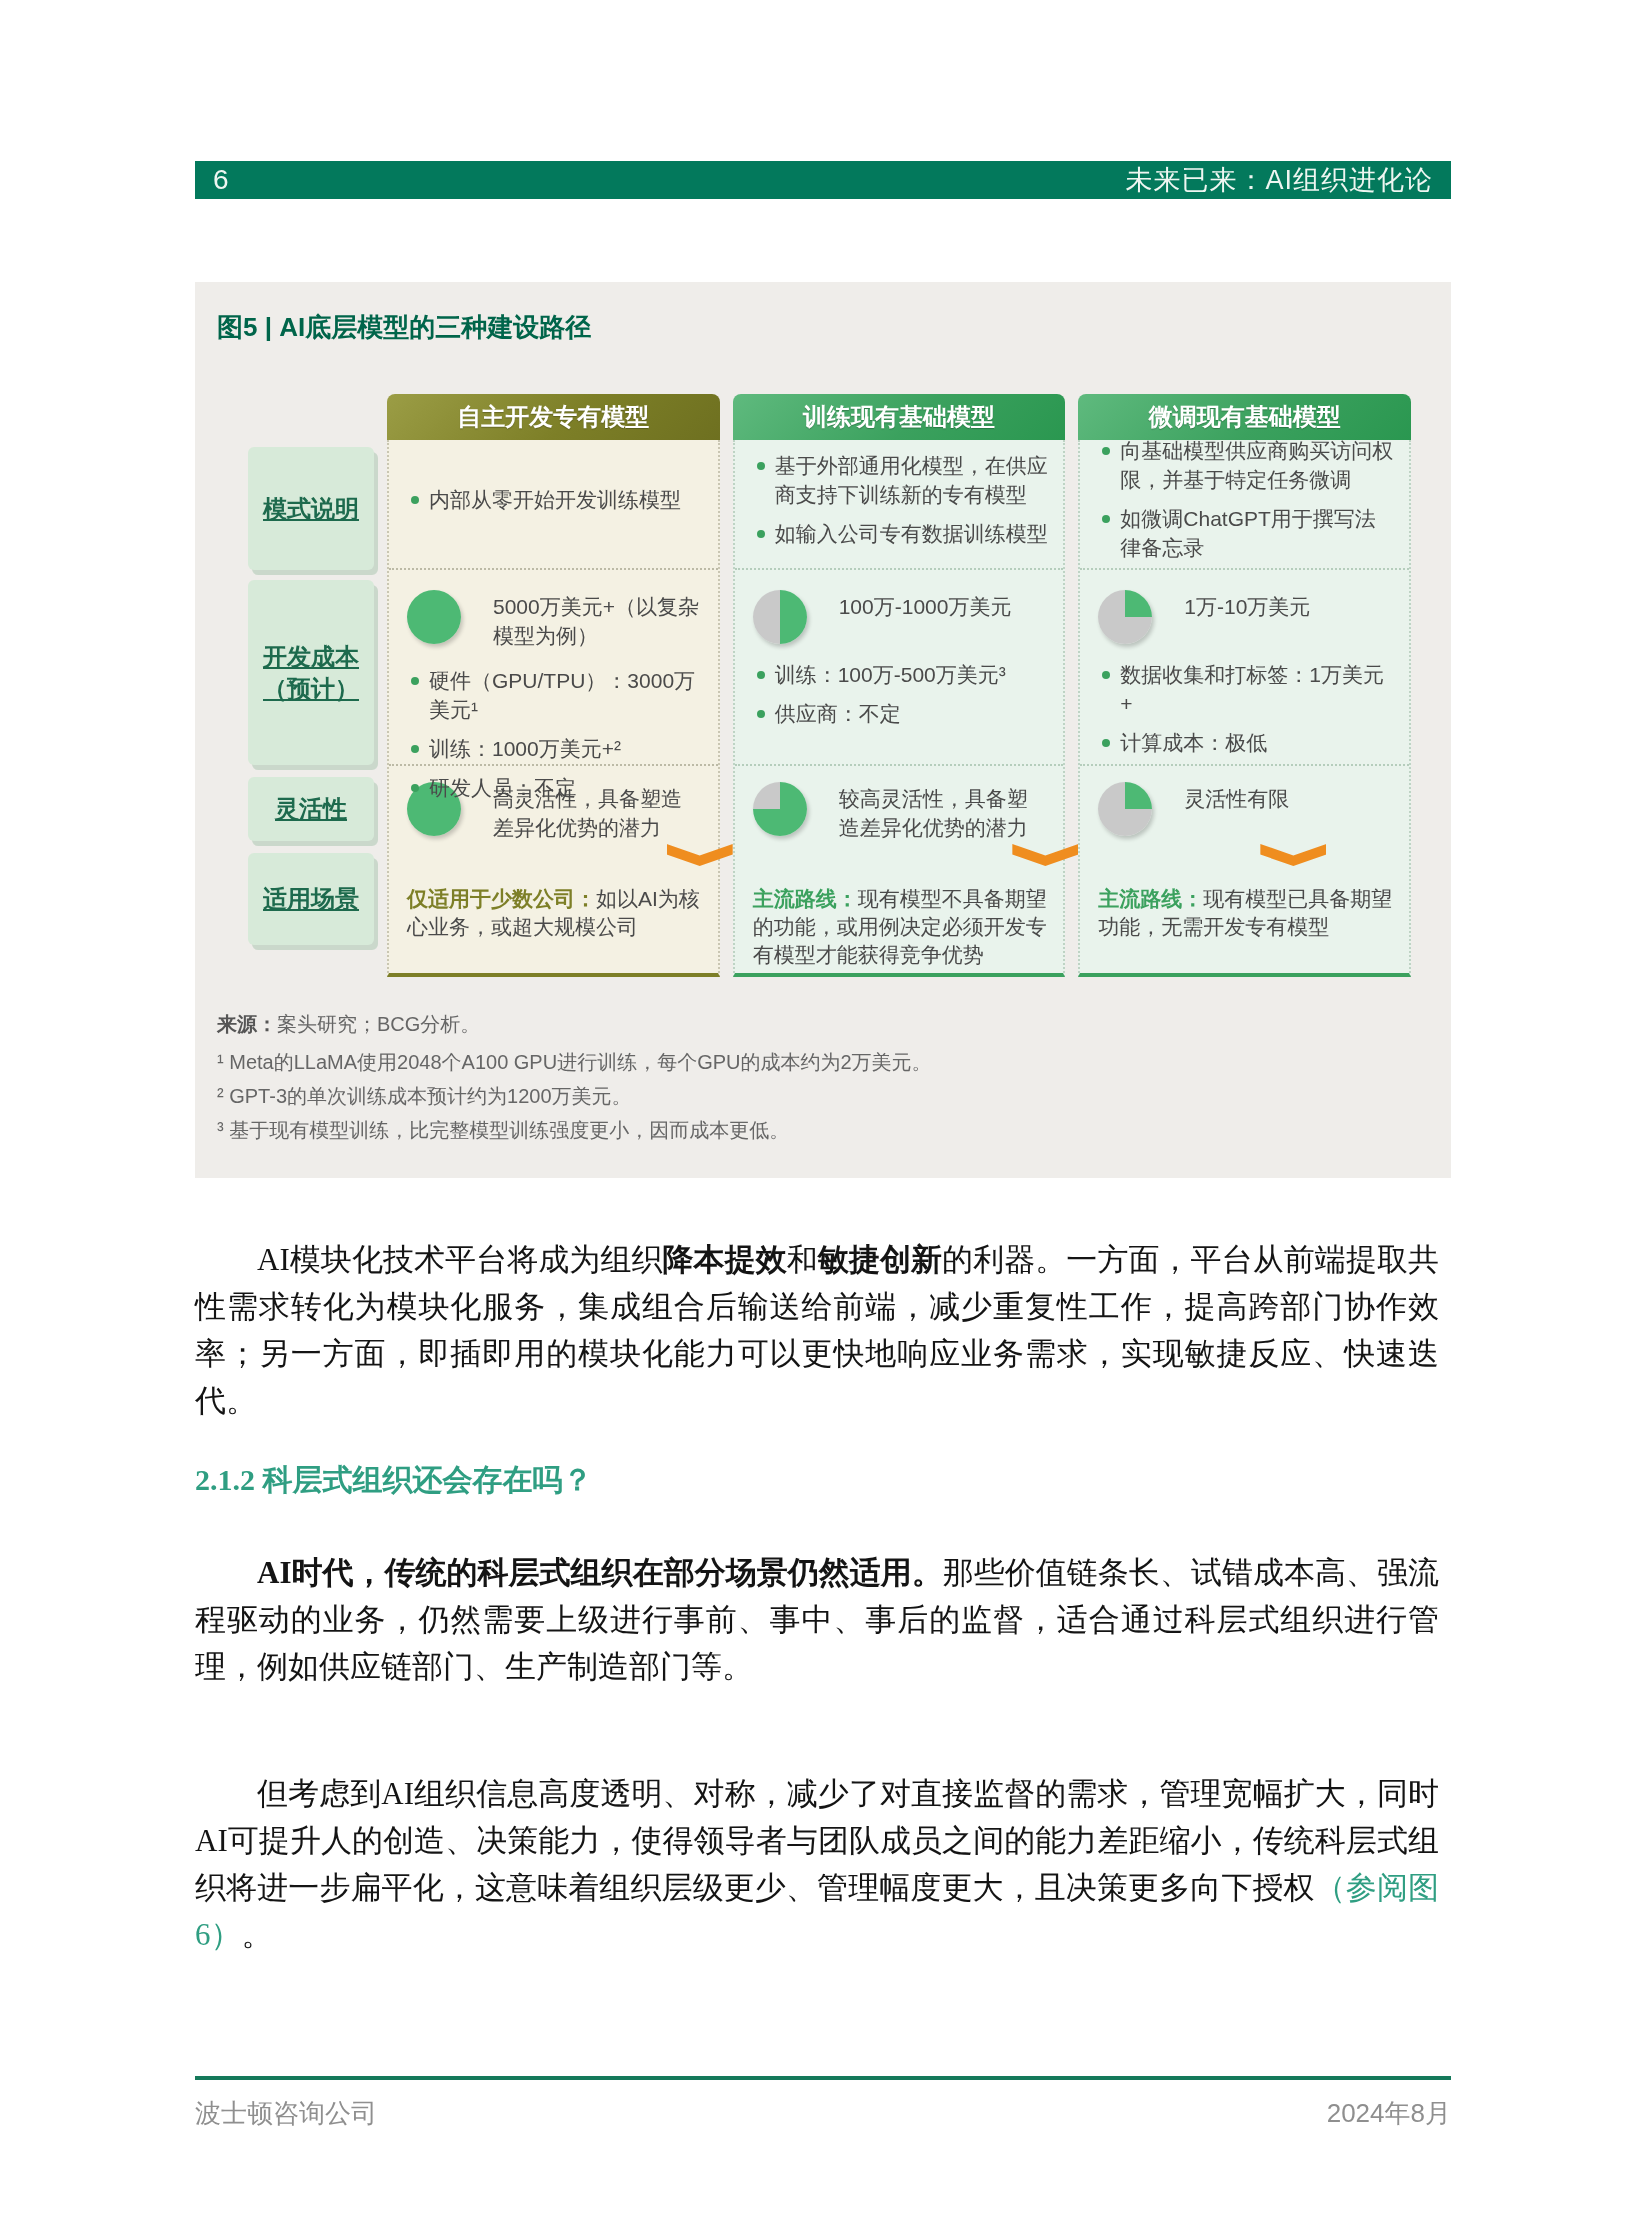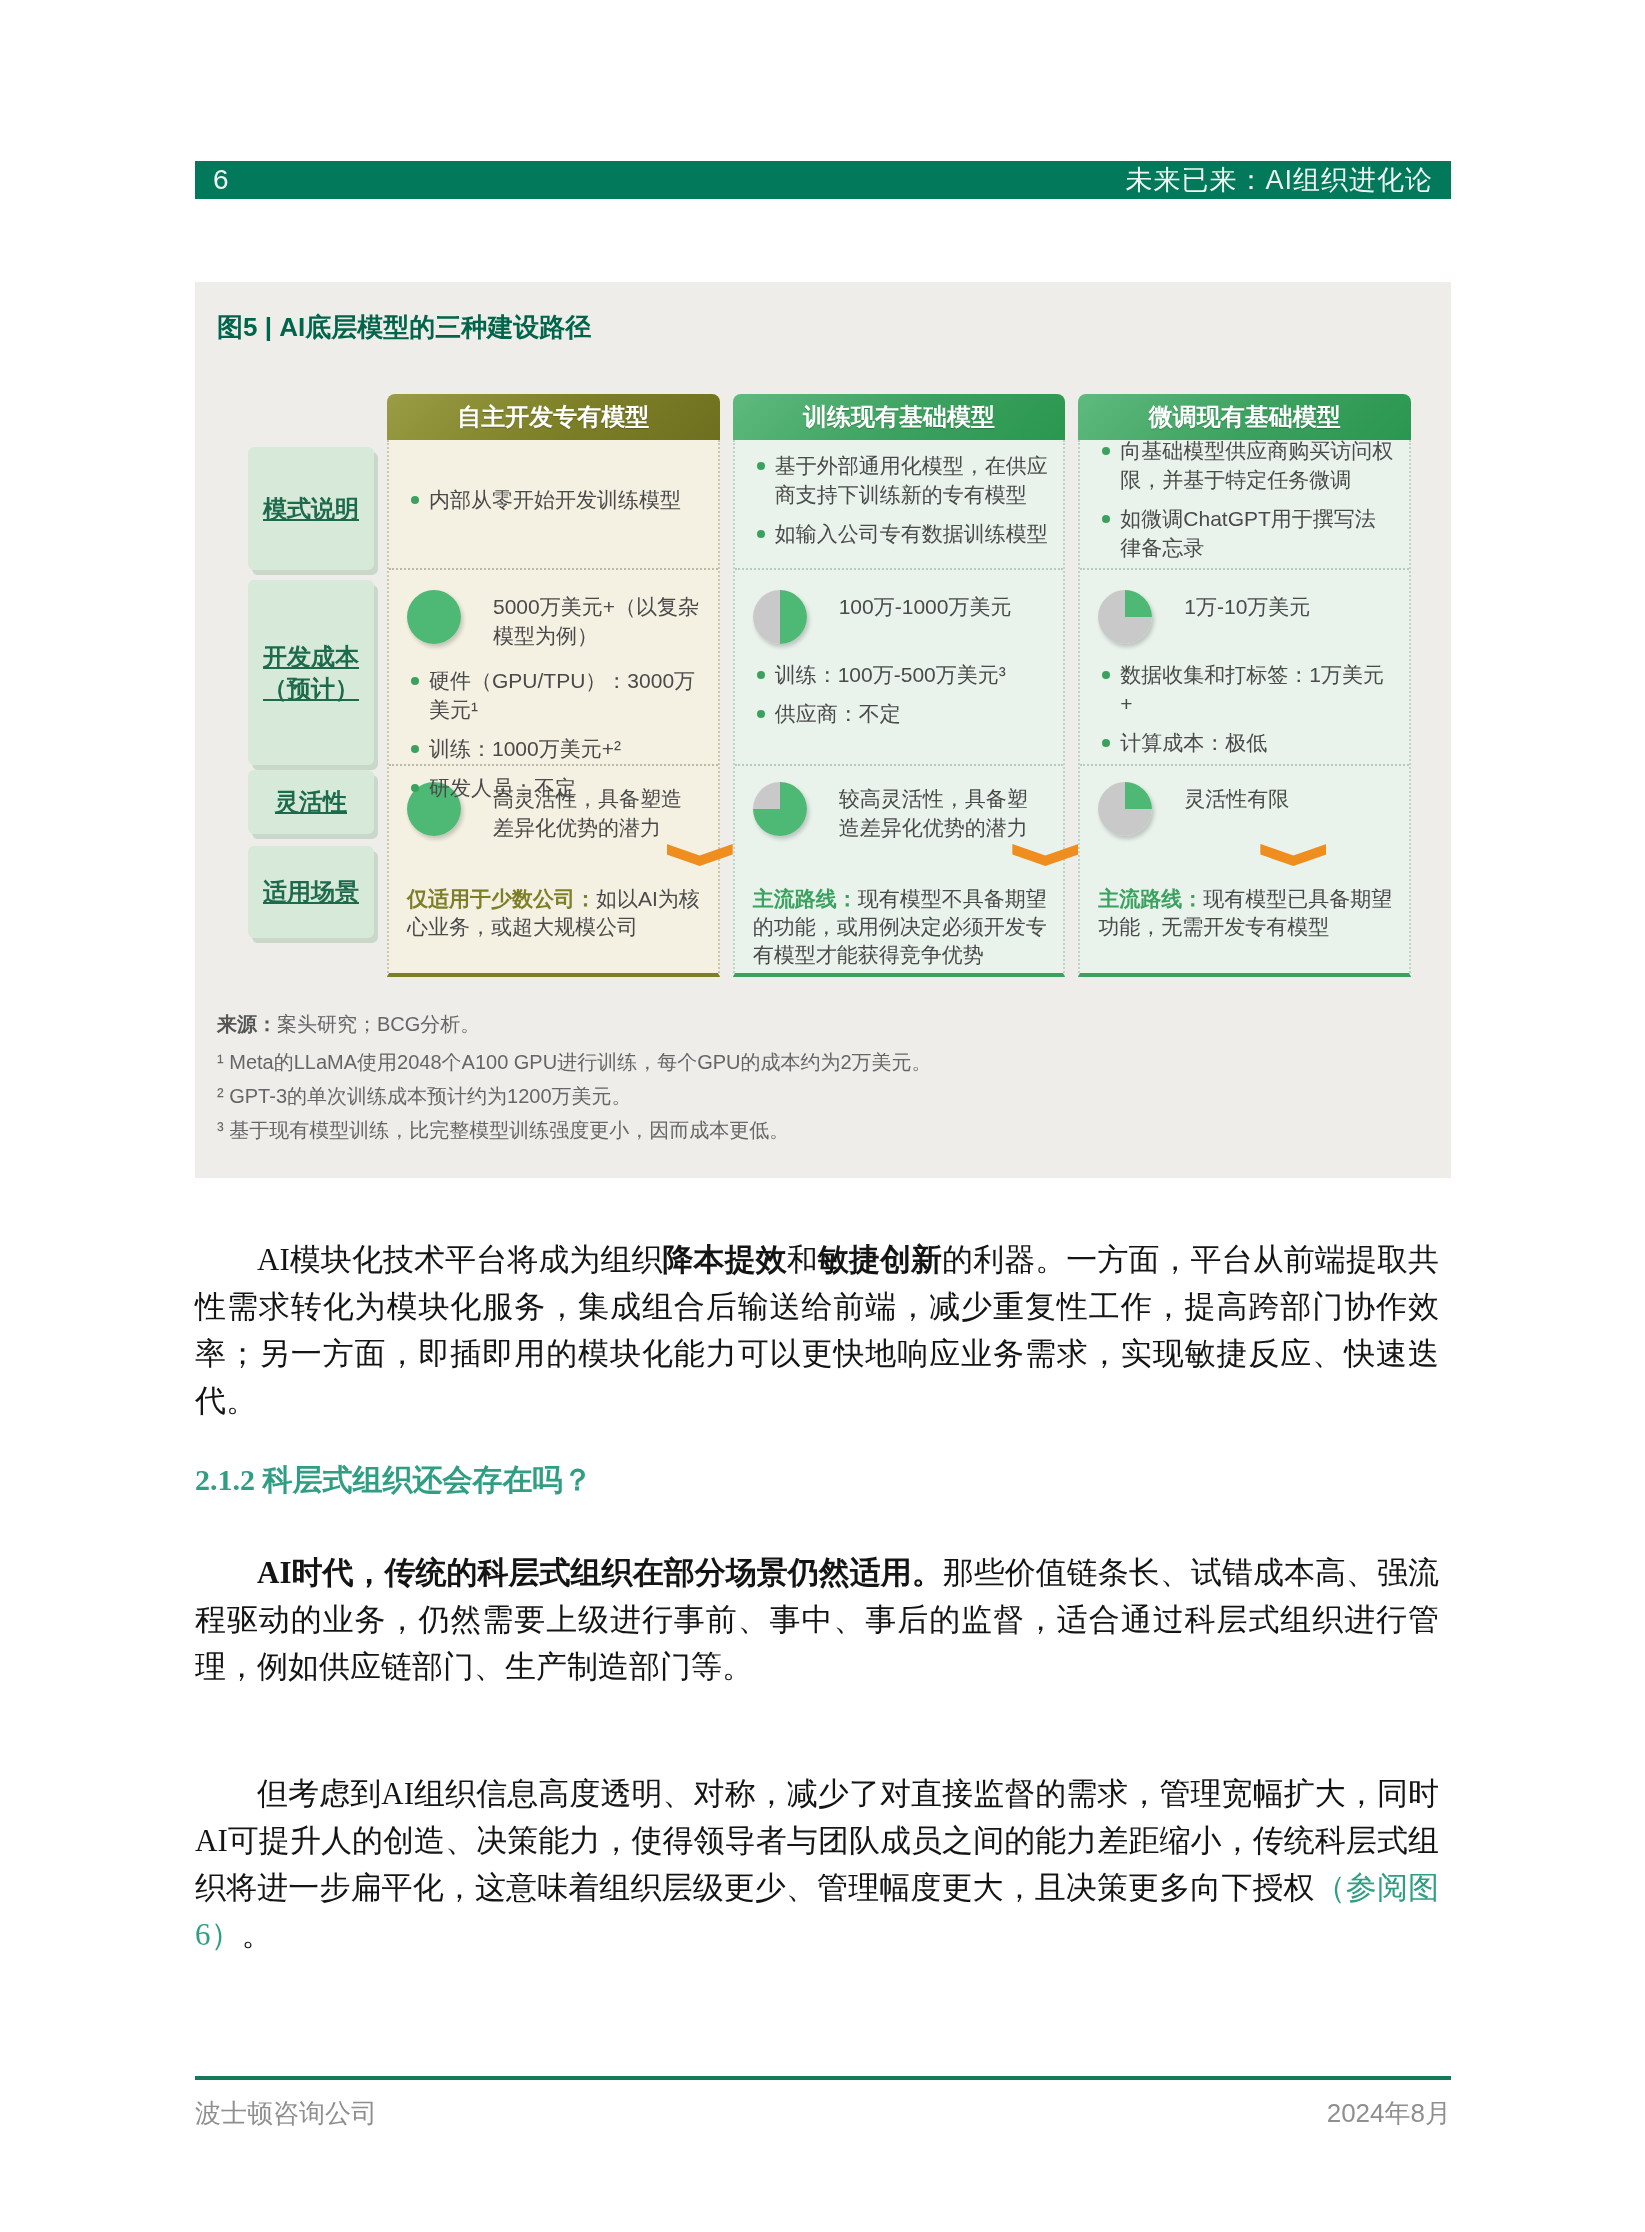--- a/index.html
+++ b/index.html
@@ -32,21 +32,21 @@
 
   .label-col { width:126px; flex:none; display:flex; flex-direction:column; padding-top:53px; }
   .label-box {
     background:var(--label-bg); border-radius:6px; color:var(--label-text);
     font-weight:bold; font-size:24px; line-height:32px; text-align:center;
     display:flex; flex-direction:column; align-items:center; justify-content:center;
     box-shadow:4px 5px 0 rgba(148,186,158,.4);
     text-decoration:underline;
   }
   .lb-mode { height:123px; margin-bottom:10px; }
-  .lb-cost { height:185px; margin-bottom:5px; }
+  .lb-cost { height:185px; margin-bottom:12px; }
   .lb-flex { height:64px;  margin-bottom:12px; }
   .lb-scen { height:92px; }
 
   .data-col { flex:1; min-width:0; display:flex; flex-direction:column; }
   .col-head {
     height:46px; border-radius:8px 8px 0 0; color:#fff; font-weight:bold;
     font-size:24px; display:flex; align-items:center; justify-content:center;
     text-shadow:0 1px 1px rgba(0,0,0,.25);
   }
   .col-head.olive { background:linear-gradient(135deg,#9b9d45 0%, var(--olive) 55%, #6e7020 100%); }

